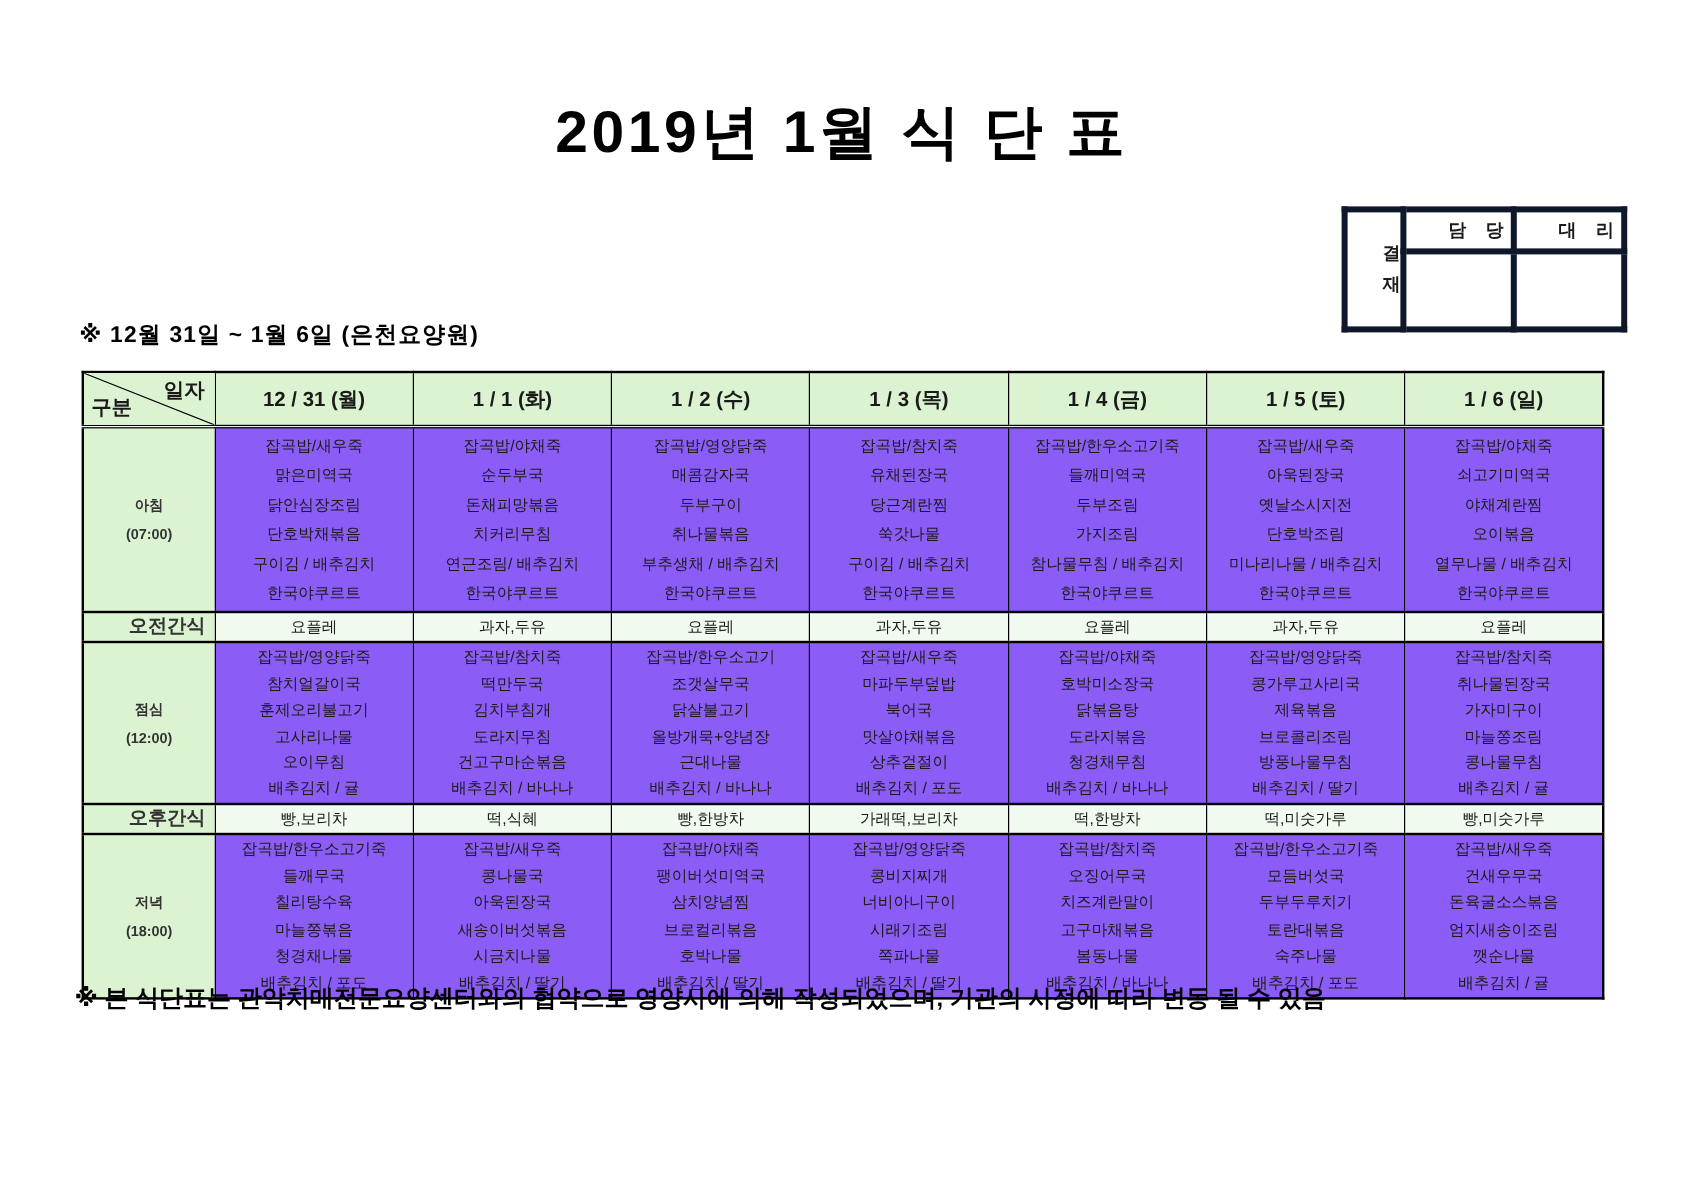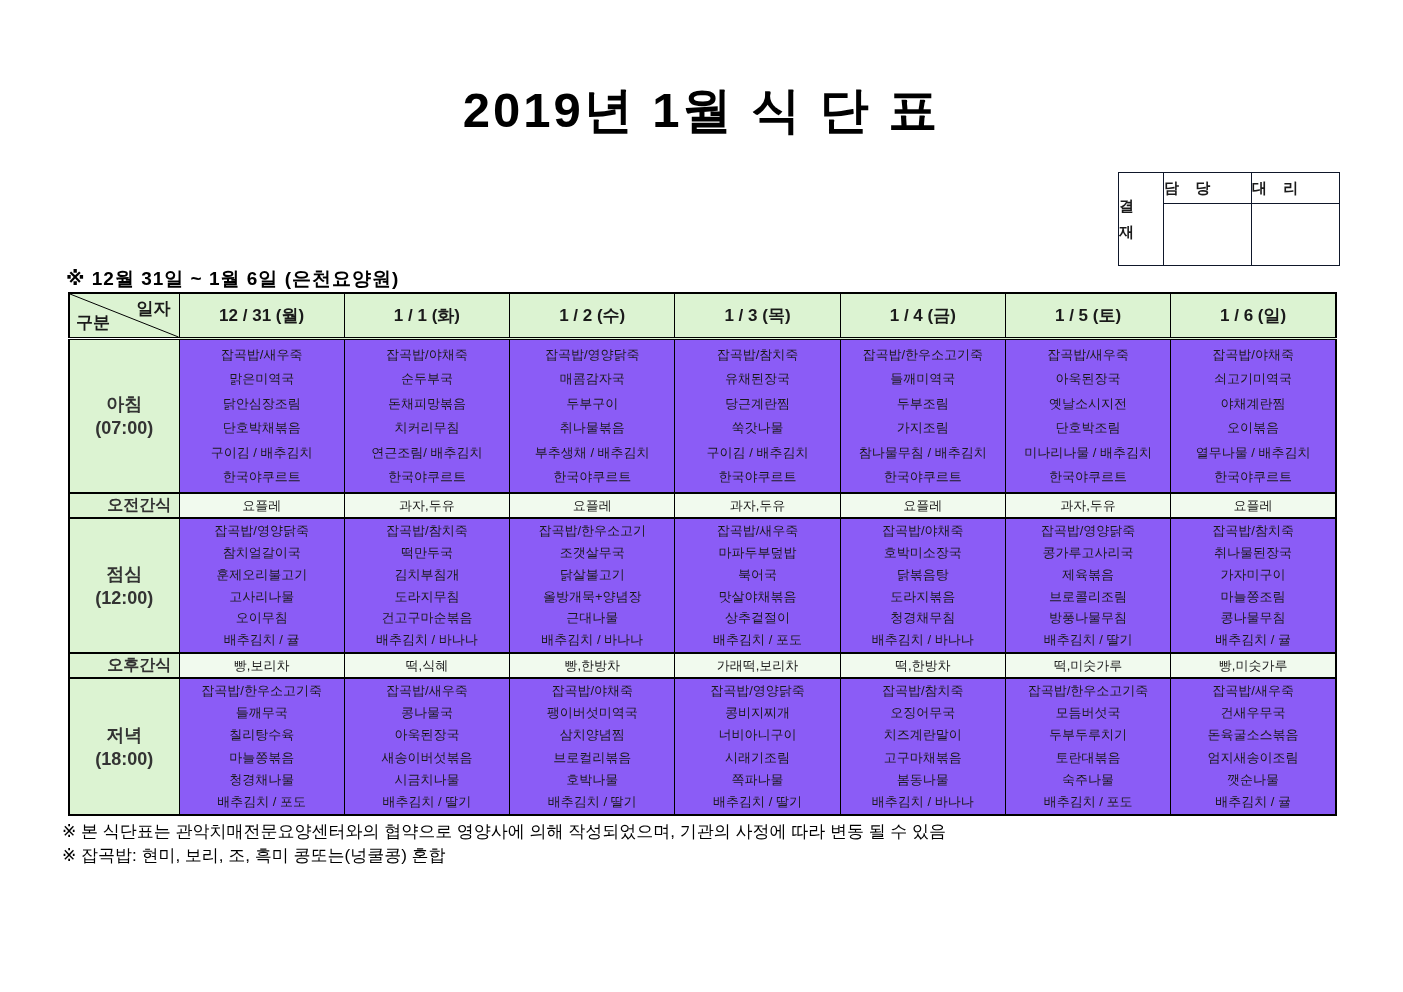--- a/index.html
+++ b/index.html
@@ -11,60 +11,60 @@
   .page-title{
     position:absolute;top:78px;left:0;width:100%;
     text-align:center;font-size:49px;font-weight:bold;
     letter-spacing:3px;margin:0;color:#000;
   }
   
   .approval{
     position:absolute;left:1118px;top:172px;
     border-collapse:collapse;table-layout:fixed;
   }
-  .approval td,.approval th{border:1px solid #0f172a;padding:0;text-align:left;vertical-align:middle;}
+  .approval td,.approval th{border:5px solid #0f172a;padding:0;text-align:right;vertical-align:middle;}
   .approval .ap-label{width:44px;height:92px;font-size:15px;font-weight:bold;}
   .approval .ap-label span{display:inline-block;width:1.1em;word-break:break-all;line-height:26px;}
   .approval .ap-head{width:87px;height:30px;font-size:15px;font-weight:bold;letter-spacing:6px;}
   .approval .ap-sign{height:60px;}
   .subtitle{
     position:absolute;left:66px;top:266px;
     font-size:19px;font-weight:bold;color:#000;letter-spacing:1px;
   }
   
   .menu{
-    position:absolute;left:68px;top:292px;
+    position:absolute;left:68px;top:309px;
     border-collapse:collapse;table-layout:fixed;width:1269px;
     border:2px solid #000;
   }
   .menu th,.menu td{border:1px solid #000;padding:0;text-align:center;vertical-align:middle;}
   .menu thead th{
     background:#dcf3d2;height:43px;font-size:17px;font-weight:bold;
     color:#1a1a1a;border-bottom:3px double #000;
   }
   .menu th.corner{position:relative;background:#dcf3d2;}
   .corner svg{position:absolute;left:0;top:0;width:100%;height:100%;}
   .corner .c-top{position:absolute;top:3px;right:8px;font-size:17px;font-weight:bold;}
   .corner .c-bottom{position:absolute;bottom:3px;left:6px;font-size:17px;font-weight:bold;}
   .menu th.rowlabel{background:#dcf3d2;font-weight:bold;color:#333;}
-  tr.meal th.rowlabel{font-size:18px;line-height:24px;}
+  tr.meal th.rowlabel{font-size:12px;line-height:24px;}
   tr.snack th.rowlabel{font-size:16px;height:23px;}
   tr.meal td{background:#8b5cf6;font-size:13px;white-space:nowrap;}
   tr.snack td{background:#f1faee;font-size:13px;height:23px;white-space:nowrap;
     border-top:2px solid #000;border-bottom:2px solid #000;margin-top:17px;}
   tr.snack th.rowlabel{border-top:2px solid #000;border-bottom:2px solid #000;padding-left:30px;}
   tr.r-breakfast td{height:152px;}
   tr.r-breakfast .item{line-height:24.5px;}
   tr.r-lunch td{height:133px;}
   tr.r-lunch .item{line-height:21.8px;}
   tr.r-dinner td{height:135px;}
   tr.r-dinner .item{line-height:22.2px;}
   .footnotes{
     position:absolute;left:62px;top:820px;width:1300px;
-    font-size:17px;font-weight:normal;color:#000;
+    font-size:20px;font-weight:bold;color:#000;
   }
   .footnotes div{line-height:24px;}
 </style>
 </head>
 <body>
 
 <h1 class="page-title">2019년 1월 식 단 표</h1>
 
 <table class="approval">
   <tbody>
@@ -314,14 +314,13 @@
           <div class="item">엄지새송이조림</div>
           <div class="item">깻순나물</div>
           <div class="item">배추김치 / 귤</div>
         </td>
       </tr>
     </tbody>
 </table>
 
 <div class="footnotes">
   <div>※ 본 식단표는 관악치매전문요양센터와의 협약으로 영양사에 의해 작성되었으며, 기관의 사정에 따라 변동 될 수 있음</div>
-  <div>※ 잡곡밥: 현미, 보리, 조, 흑미 콩또는(넝쿨콩) 혼합</div>
 </div>
 
 </body></html>

